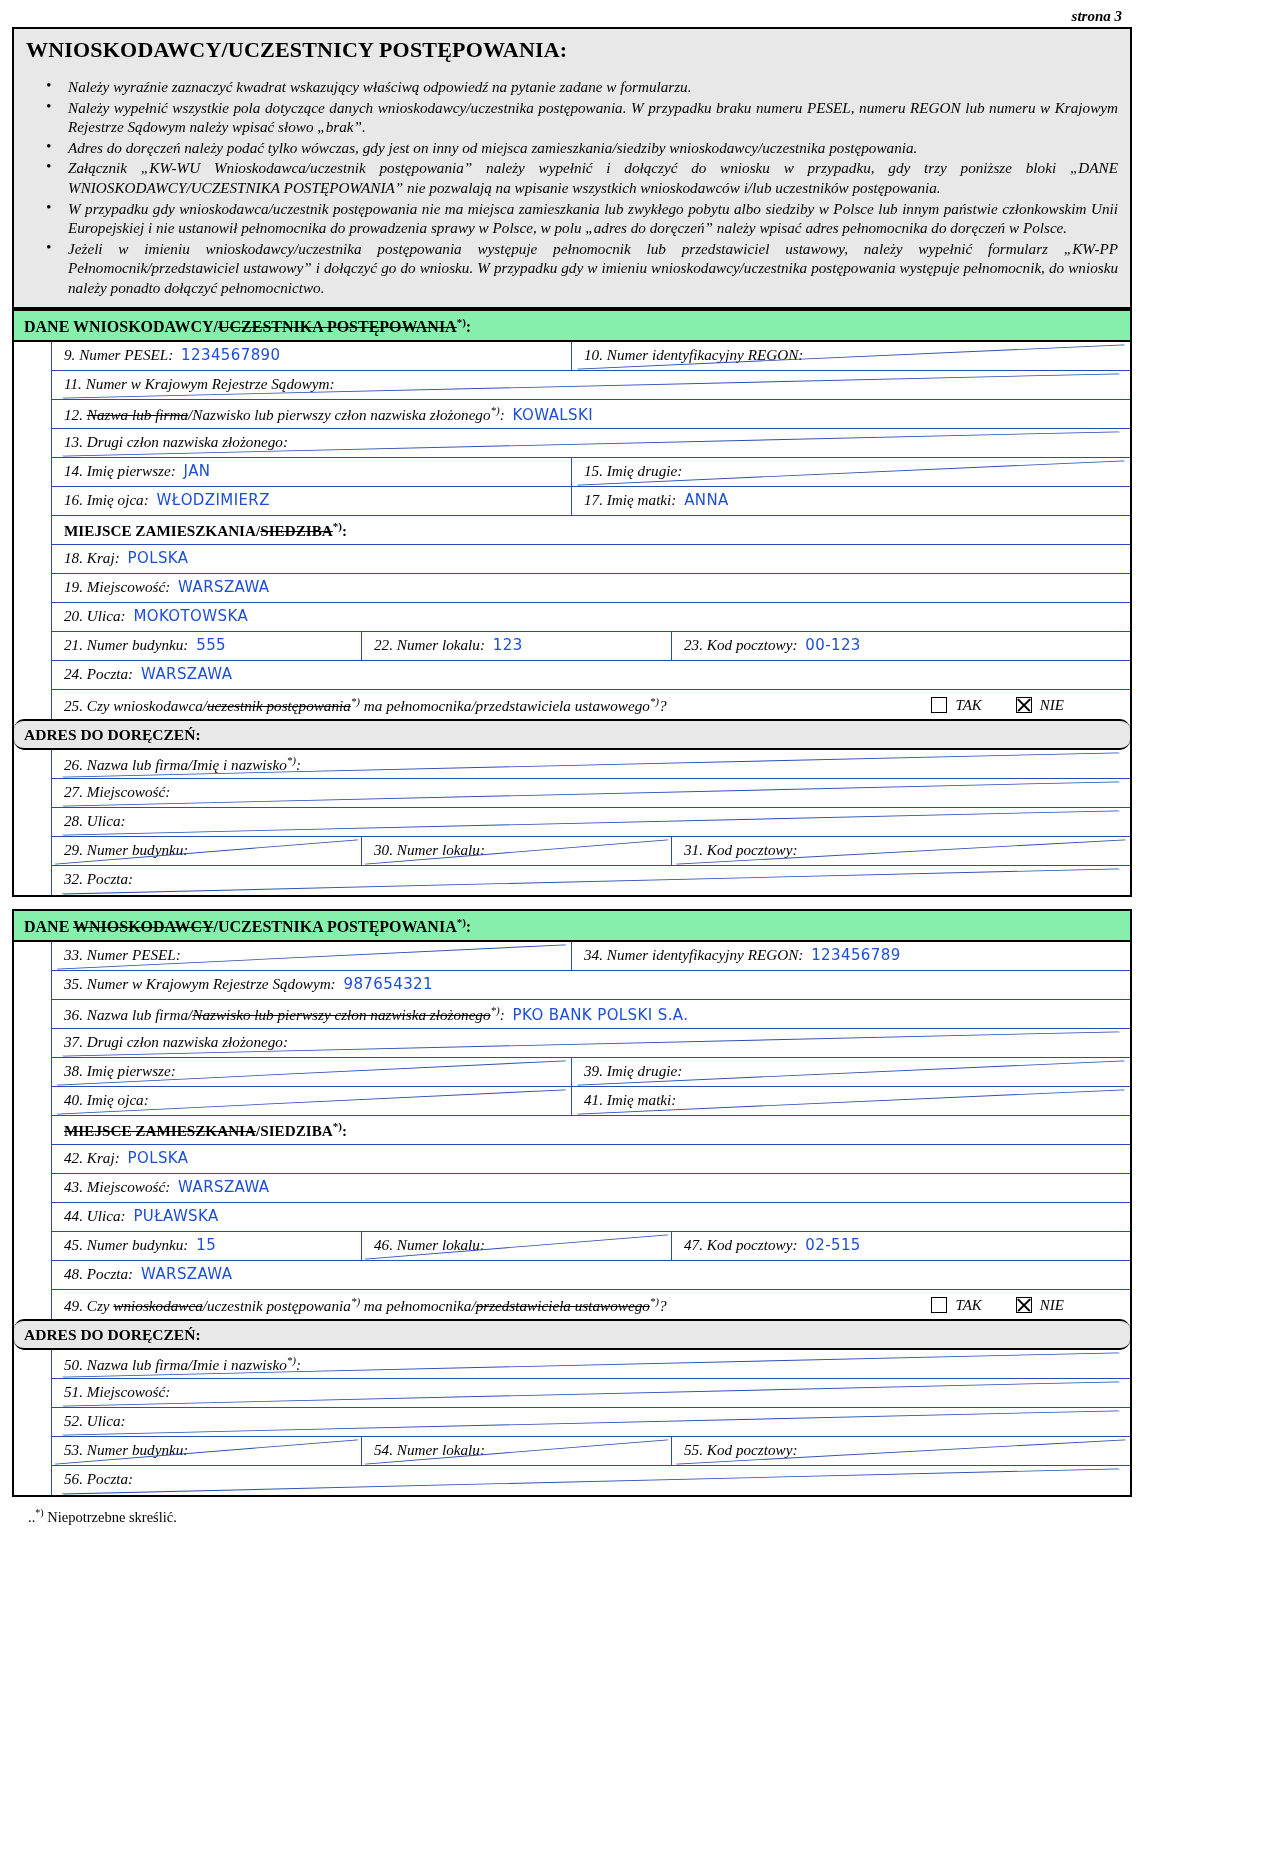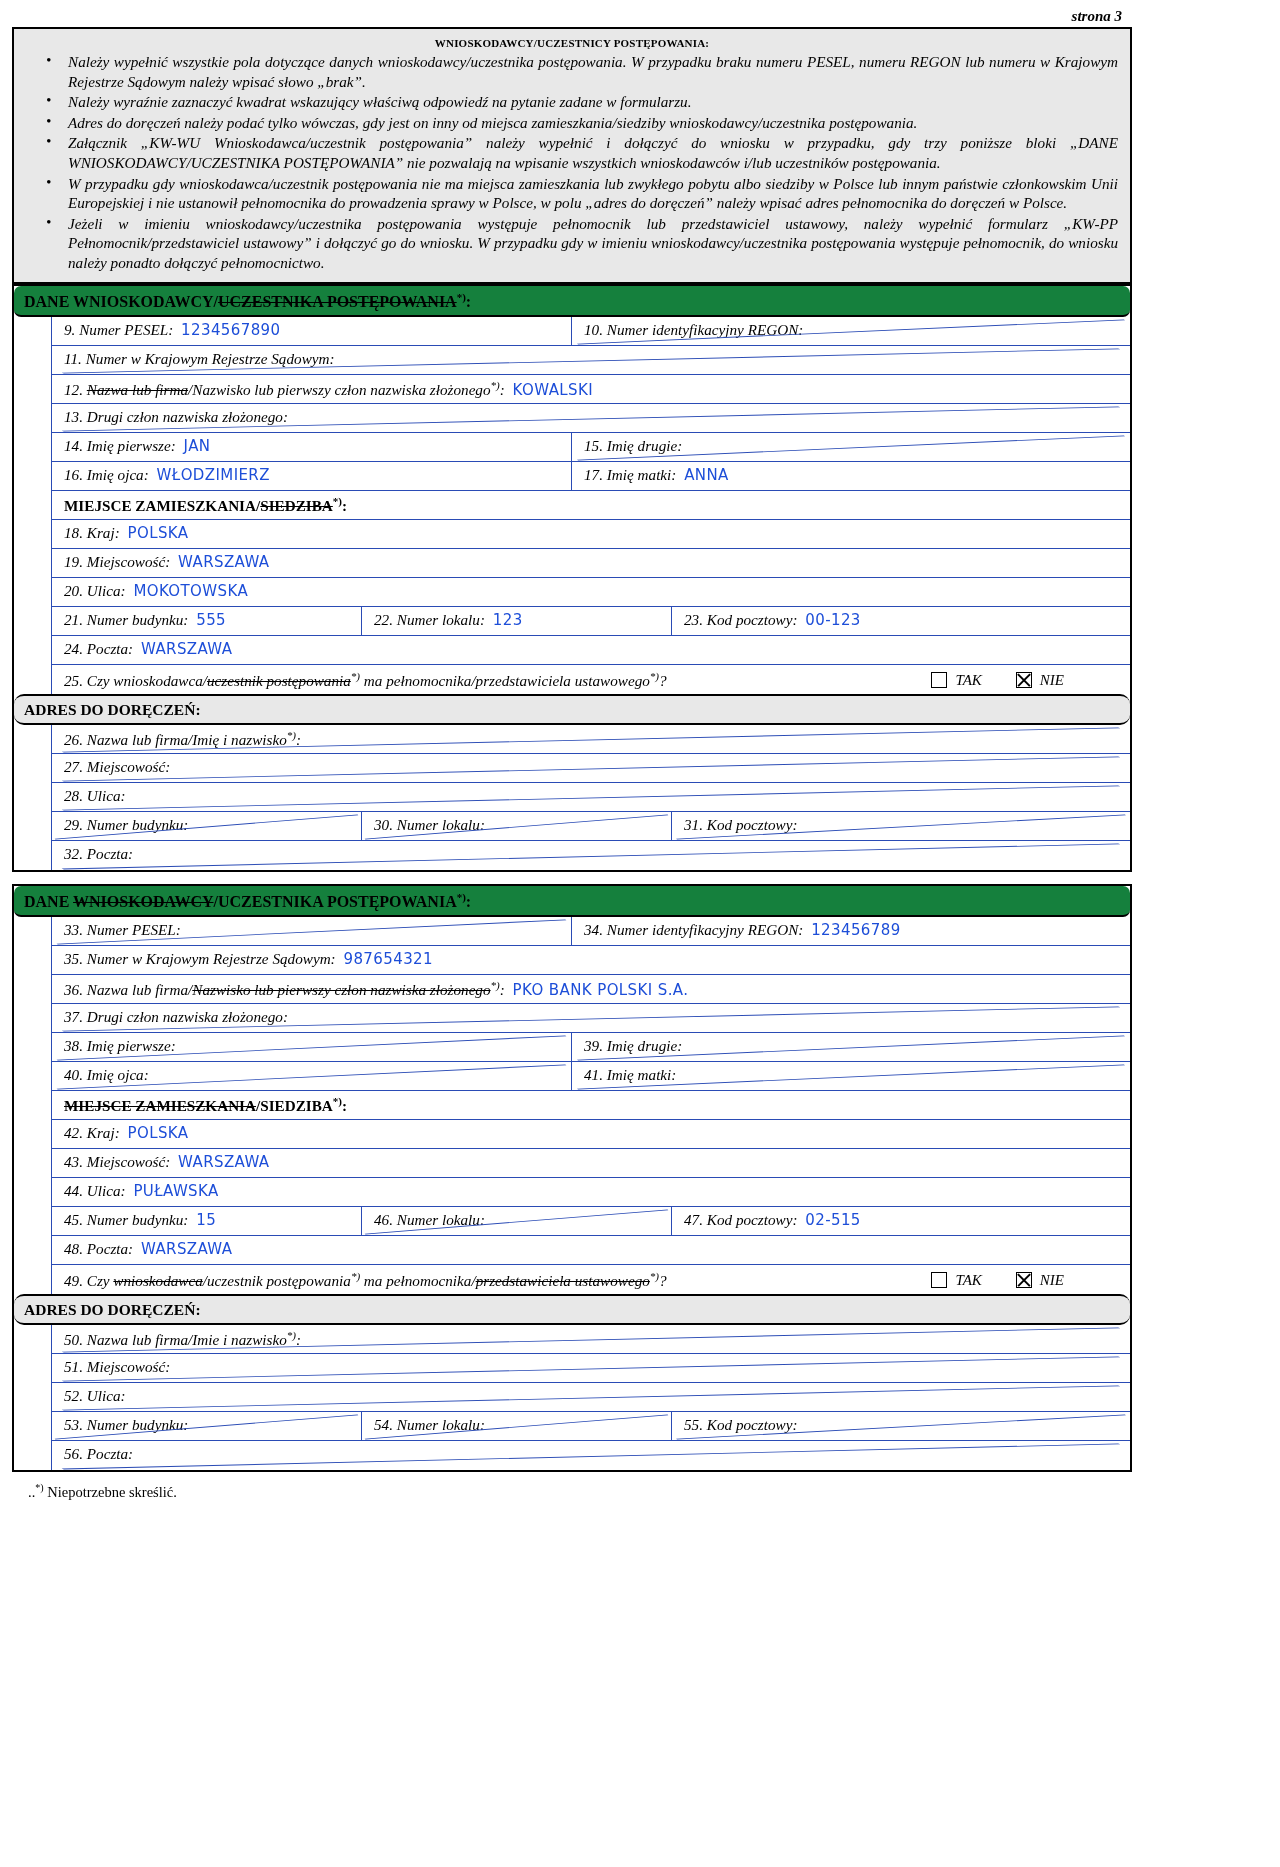--- a/index.html
+++ b/index.html
@@ -37,24 +37,24 @@
   }
   .shaded {
     background: #e8e8e8;
   }
 
   
   .instr {
     padding: 4px 12px 8px 12px;
   }
   .instr h2 {
-    text-align: center;
-    font-size: 11px;
+    text-align: left;
+    font-size: 22px;
     font-weight: bold;
-    margin: 4px 0 3px 0;
+    margin: 4px 0 14px 0;
     letter-spacing: .2px;
   }
   .instr ul {
     margin: 0;
     padding: 0 0 0 40px;
     list-style: none;
   }
   .instr li {
     position: relative;
     font-style: italic;
@@ -70,23 +70,22 @@
     left: -20px;
     top: -1px;
     font-size: 15px;
   }
 
   
   .sec-title {
     font-weight: bold;
     font-size: 16px;
     padding: 5px 8px 4px 10px;
-    background: #15803d;
+    background: #86efac;
     border-bottom: 2.5px solid #000;
-    border-radius: 7px;
   }
   .sec-title .strike { text-decoration: line-through; }
   .sup { font-size: 11px; vertical-align: super; }
 
   .rows {
     position: relative;
     padding: 0;
   }
   .row {
     display: flex;
@@ -202,22 +201,22 @@
 <body>
 
 <div class="page">
 
   <div class="page-num">strona 3</div>
 
   <div class="block shaded">
     <div class="instr">
       <h2>WNIOSKODAWCY/UCZESTNICY POSTĘPOWANIA:</h2>
       <ul>
+        <li>Należy wyraźnie zaznaczyć kwadrat wskazujący właściwą odpowiedź na pytanie zadane w formularzu.</li>
         <li>Należy wypełnić wszystkie pola dotyczące danych wnioskodawcy/uczestnika postępowania. W przypadku braku numeru PESEL, numeru REGON lub numeru w Krajowym Rejestrze Sądowym należy wpisać słowo „brak”.</li>
-        <li>Należy wyraźnie zaznaczyć kwadrat wskazujący właściwą odpowiedź na pytanie zadane w formularzu.</li>
         <li>Adres do doręczeń należy podać tylko wówczas, gdy jest on inny od miejsca zamieszkania/siedziby wnioskodawcy/uczestnika postępowania.</li>
         <li>Załącznik „KW-WU Wnioskodawca/uczestnik postępowania” należy wypełnić i dołączyć do wniosku w przypadku, gdy trzy poniższe bloki „DANE WNIOSKODAWCY/UCZESTNIKA POSTĘPOWANIA” nie pozwalają na wpisanie wszystkich wnioskodawców i/lub uczestników postępowania.</li>
         <li>W przypadku gdy wnioskodawca/uczestnik postępowania nie ma miejsca zamieszkania lub zwykłego pobytu albo siedziby w Polsce lub innym państwie członkowskim Unii Europejskiej i nie ustanowił pełnomocnika do prowadzenia sprawy w Polsce, w polu „adres do doręczeń” należy wpisać adres pełnomocnika do doręczeń w Polsce.</li>
         <li>Jeżeli w imieniu wnioskodawcy/uczestnika postępowania występuje pełnomocnik lub przedstawiciel ustawowy, należy wypełnić formularz „KW-PP Pełnomocnik/przedstawiciel ustawowy” i dołączyć go do wniosku. W przypadku gdy w imieniu wnioskodawcy/uczestnika postępowania występuje pełnomocnik, do wniosku należy ponadto dołączyć pełnomocnictwo.</li>
       </ul>
     </div>
   </div>
 
   <div class="block" style="border-top:2.5px solid #000;">
 

